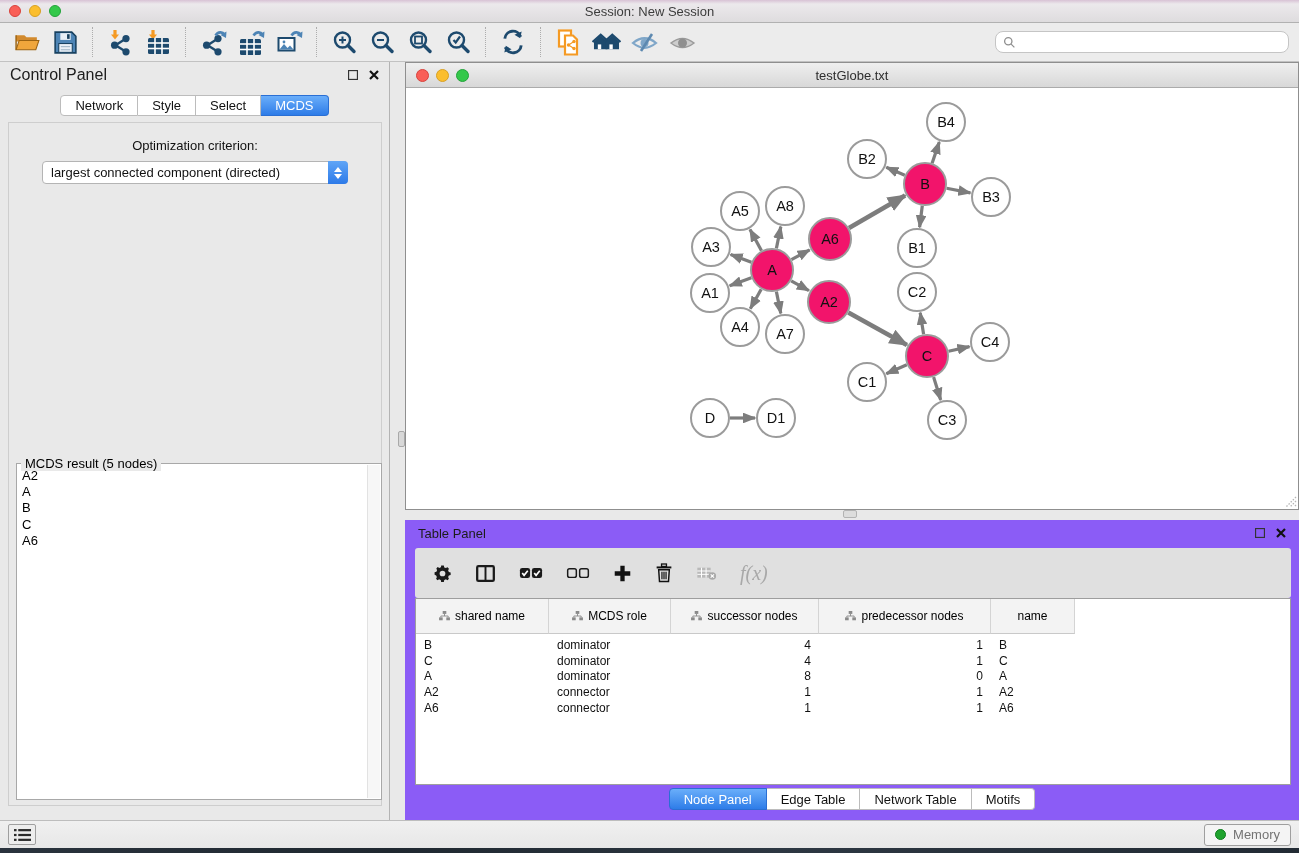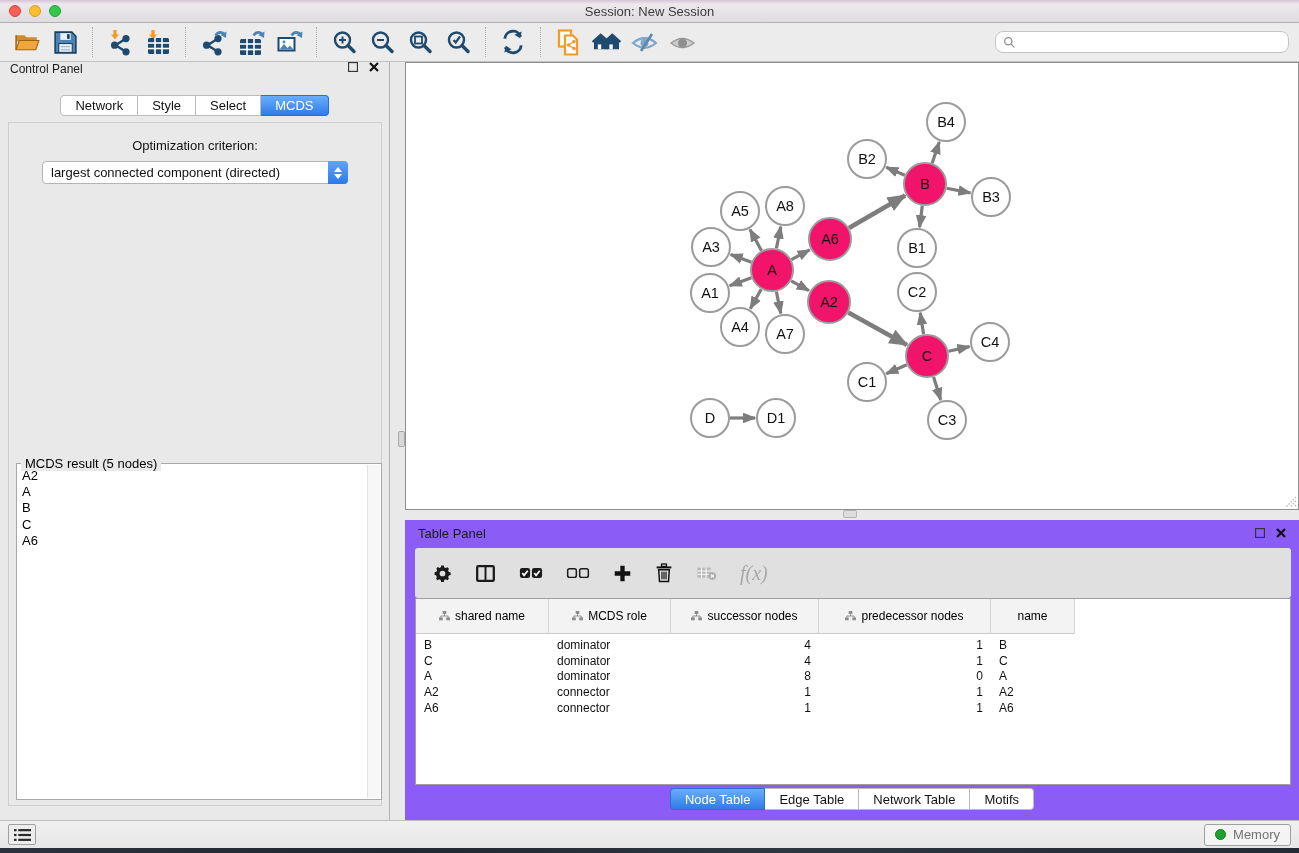--- a/index.html
+++ b/index.html
@@ -24,21 +24,21 @@
   .tb-groups { display:flex; align-items:center; }
   .tb-btn { width:38px; height:32px; background:none; border:none; display:flex; align-items:center; justify-content:center; }
   .tb-sep { width:1px; height:30px; border-left:1px dotted #adadad; margin:0 8px; }
   .tb-icon { display:flex; }
   .search-box { margin-left:auto; margin-right:2px; width:294px; height:22px; background:#fff;
     border:1px solid #c5c5c5; border-radius:8px; display:flex; align-items:center; padding-left:7px; gap:4px; }
   .search-box input { border:none; outline:none; flex:1; height:18px; font-size:13px; background:transparent; }
 
   
   .control-panel { position:absolute; left:0; top:62px; width:390px; height:758px; background:#e9e9e9; border-right:1px solid #b3b3b3; }
-  .panel-header { height:26px; display:flex; align-items:flex-start; padding:0 10px; font-size:12px; color:#1c1c1c; }
+  .panel-header { height:26px; display:flex; align-items:center; padding:0 10px; font-size:16px; color:#1c1c1c; }
   .hdr-icons { margin-left:auto; display:flex; gap:11px; align-items:center; }
   .hdr-icons span { display:flex; }
   .seg { display:flex; justify-content:center; }
   #control-tabs { position:absolute; top:33px; left:0; right:0; z-index:2; }
   .seg-tab { height:21px; padding:0 14px; font-size:13px; background:#fff; border:1px solid #bcbcbc; border-left:none;
     display:flex; align-items:center; color:#111; }
   .seg-tab:first-child { border-left:1px solid #bcbcbc; border-radius:4px 0 0 4px; }
   .seg-tab:last-child { border-radius:0 4px 4px 0; }
   .seg-tab.active { background:linear-gradient(#6aaefa,#2e7ce8); color:#fff; border-color:#2a6fd4; }
   .panel-content { position:absolute; top:60px; left:8px; right:7px; bottom:14px; border:1px solid #cecece; }
@@ -368,20 +368,28 @@
         <li>A</li>
         <li>B</li>
         <li>C</li>
         <li>A6</li>
       </ul>
     <div class="scroll-track"></div>
   </div>
 </div>
 
 <div class="net-window">
+  <div class="net-titlebar">
+    <span class="net-lights">
+      <span class="light l-red"></span>
+      <span class="light l-yellow"></span>
+      <span class="light l-green"></span>
+    </span>
+    <span>testGlobe.txt</span>
+  </div>
   <div class="net-canvas">
     <svg id="graph-svg" width="892" height="421" viewBox="0 0 892 421">
         <defs>
           <marker id="arrow" viewBox="0 0 10 8" refX="9" refY="4" markerWidth="4.2" markerHeight="3.4" orient="auto" markerUnits="strokeWidth">
             <path d="M0 0 L10 4 L0 8 z" fill="#7d7d7d"></path>
           </marker>
         </defs>
         <line x1="355.5" y1="161.7" x2="344.0" y2="140.5" stroke="#7d7d7d" stroke-width="3.2" marker-end="url(#arrow)"></line>
         <line x1="370.4" y1="159.4" x2="374.8" y2="137.6" stroke="#7d7d7d" stroke-width="3.2" marker-end="url(#arrow)"></line>
         <line x1="345.4" y1="173.2" x2="324.6" y2="165.4" stroke="#7d7d7d" stroke-width="3.2" marker-end="url(#arrow)"></line>
@@ -629,21 +637,21 @@
         <div class="trow">
           <div class="td" style="width: 133px; text-align: left;">A6</div>
           <div class="td" style="width: 122px; text-align: left;">connector</div>
           <div class="td" style="width: 148px; text-align: right;">1</div>
           <div class="td" style="width: 172px; text-align: right;">1</div>
           <div class="td" style="width: 84px; text-align: left;">A6</div>
         </div>
       </div>
   </div>
   <div class="seg" id="table-tabs">
-      <button class="seg-tab active">Node Table</button>
+      <button class="seg-tab active">Node Panel</button>
       <button class="seg-tab">Edge Table</button>
       <button class="seg-tab">Network Table</button>
       <button class="seg-tab">Motifs</button>
     </div>
 </div>
 
 <div class="status-bar">
   <button class="panels-btn">
     <span style="display:flex">
       <svg viewBox="0 0 20 16" width="17" height="14">

